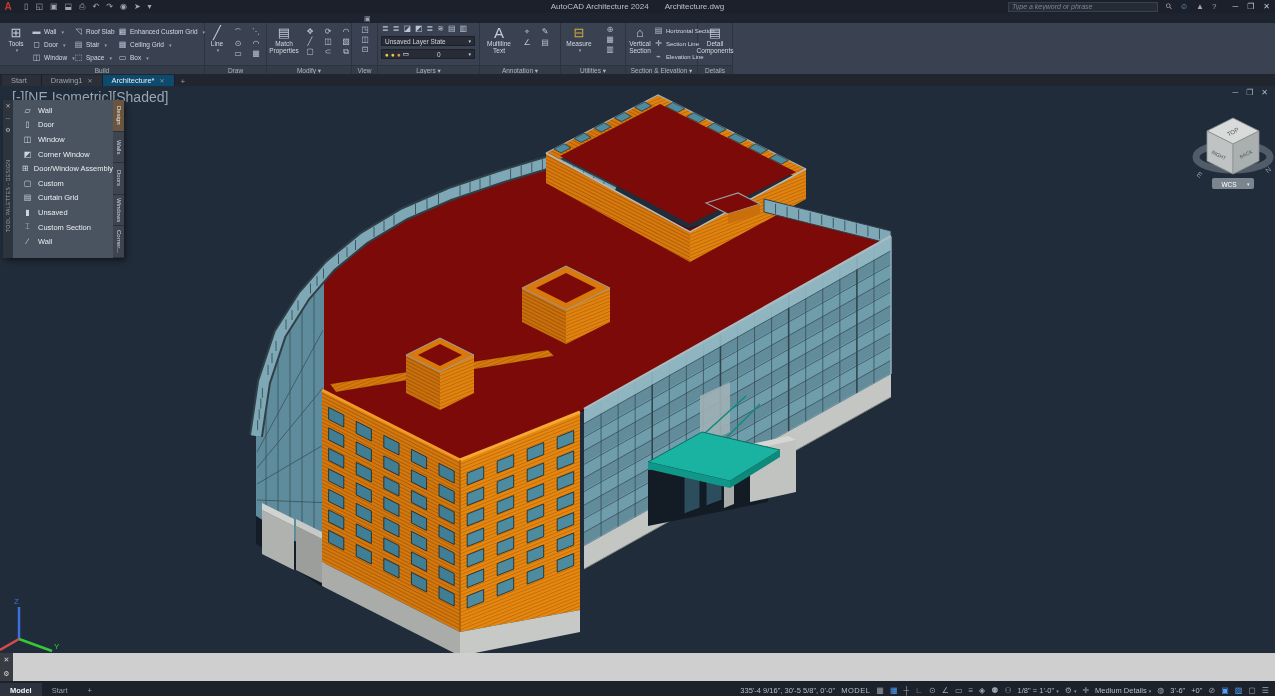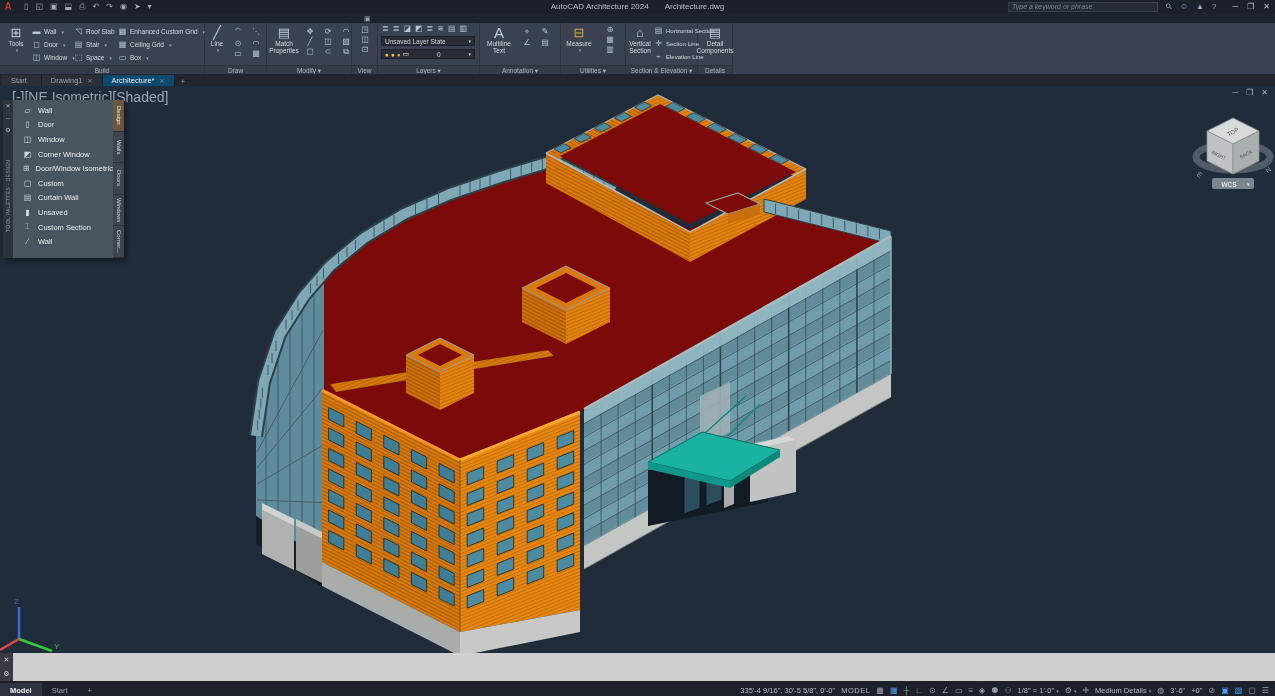--- a/index.html
+++ b/index.html
@@ -690,29 +690,29 @@
           <div class="pal-item">
             <span class="pal-icon">◫</span>
             <span>Window</span>
           </div>
           <div class="pal-item">
             <span class="pal-icon">◩</span>
             <span>Corner Window</span>
           </div>
           <div class="pal-item">
             <span class="pal-icon">⊞</span>
-            <span>Door/Window Isometric</span>
+            <span>Door/Window Assembly</span>
           </div>
           <div class="pal-item">
             <span class="pal-icon">▢</span>
             <span>Custom</span>
           </div>
           <div class="pal-item">
             <span class="pal-icon">▤</span>
-            <span>Curtain Wall</span>
+            <span>Curtain Grid</span>
           </div>
           <div class="pal-item">
             <span class="pal-icon">▮</span>
             <span>Unsaved</span>
           </div>
           <div class="pal-item">
             <span class="pal-icon">⌶</span>
             <span>Custom Section</span>
           </div>
           <div class="pal-item">

